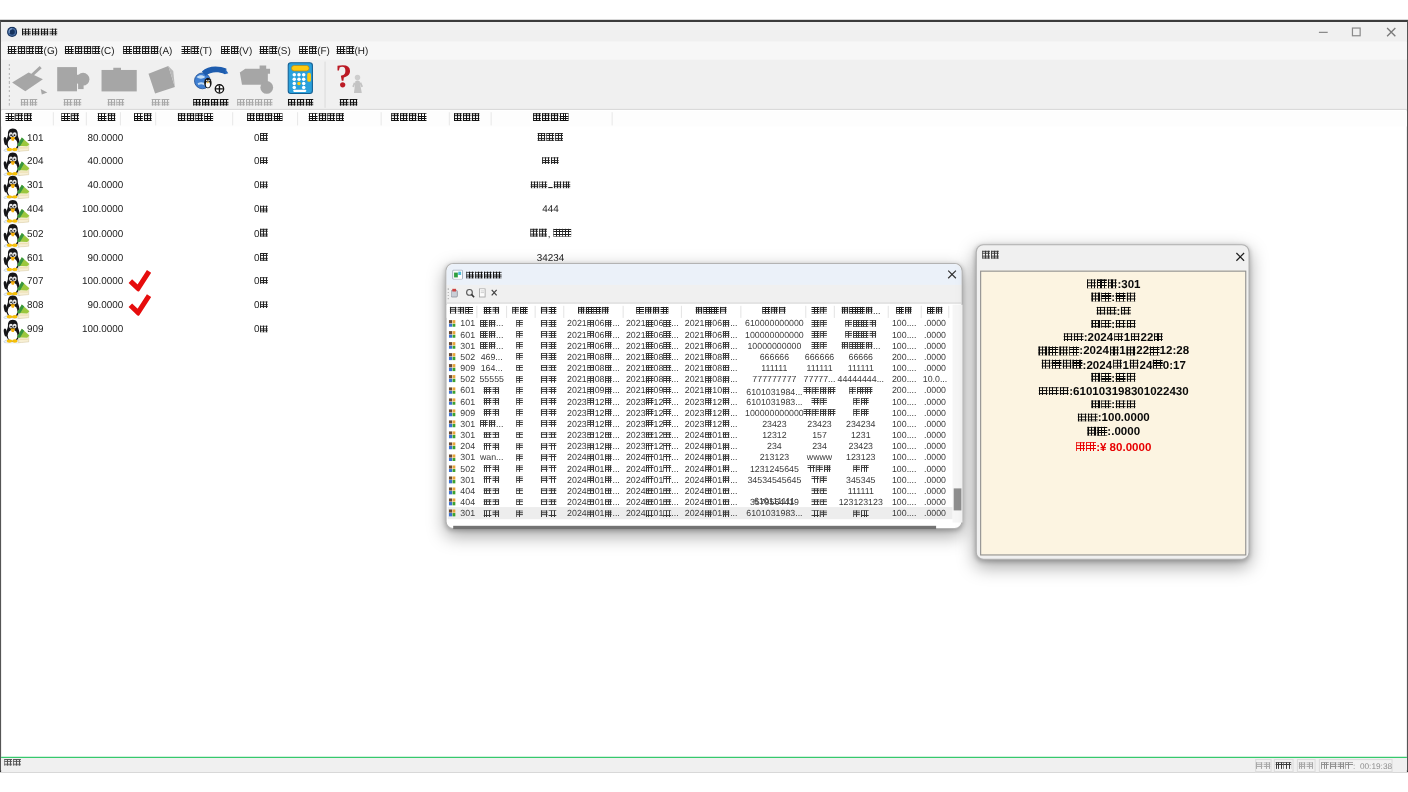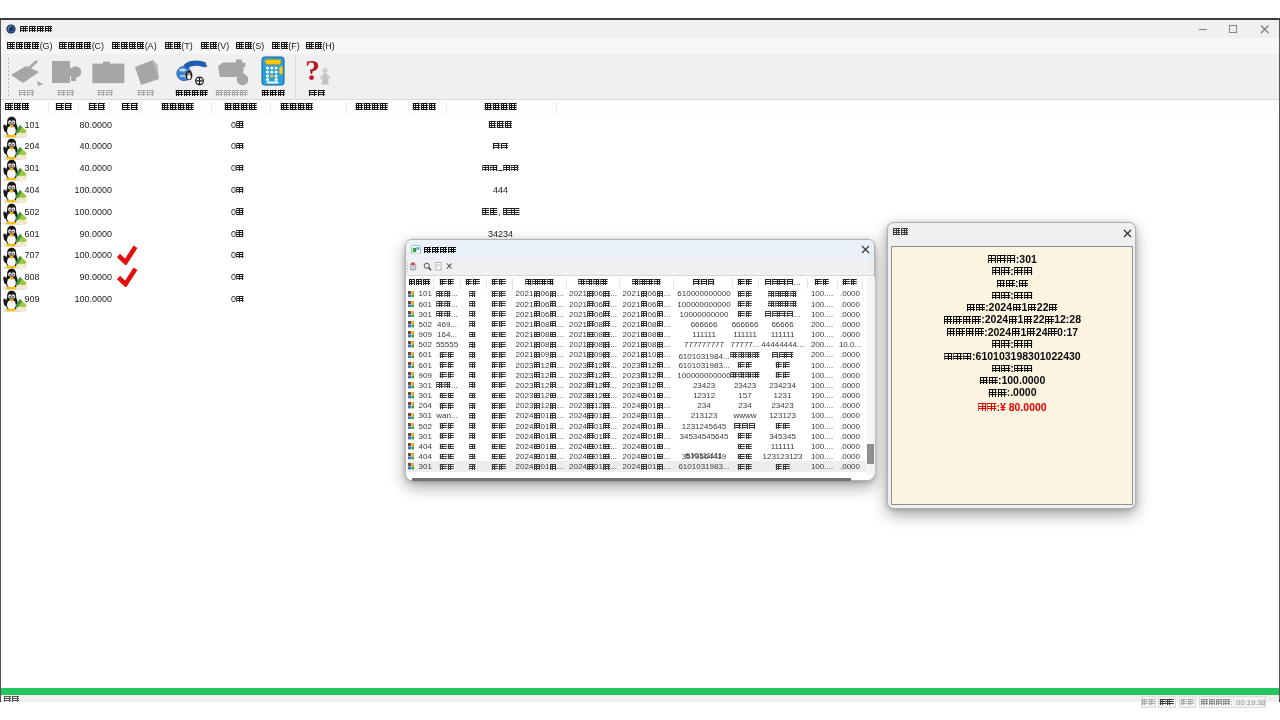--- a/index.html
+++ b/index.html
@@ -215,21 +215,21 @@
 <span class="ab ct" style="left:236.5px;top:252.1px;font-size:9px;color:#222">0<i class="z"></i></span>
 <svg class="ab" style="left:114.7px;top:246.7px" width="22" height="20">
       <path d="M2.5 10.5 L9.5 17.2 L19.5 1.8" fill="none" stroke="#e60d0d" stroke-width="4.6"></path>
     </svg>
 <svg class="ab" style="left:1px;top:270.1px" width="25" height="22" viewBox="0 0 24 21.5">
       <use href="#pg"></use>
     </svg>
 <span class="ab" style="left:23.5px;top:273.9px;font-size:9px;color:#222">909</span>
 <span class="ab" style="right:1167px;top:273.9px;font-size:9px;color:#222">100.0000</span>
 <span class="ab ct" style="left:236.5px;top:273.9px;font-size:9px;color:#222">0<i class="z"></i></span>
-<div class="ab" style="left:0;top:668px;width:1278px;height:13.5px;background:#f0f0f0;border-top:7px solid #22c55e">
+<div class="ab" style="left:0;top:668px;width:1278px;height:13.5px;background:#f0f0f0;border-top:1px solid #22c55e">
 <span class="ab" style="left:3px;top:-1px;font-size:8.5px;color:#555"><i class="z"></i><i class="z"></i></span>
 <div class="ab" style="left:1140px;top:1px;width:14.5px;height:11.5px;border:1px solid #dcdcdc;background:#f2f2f2"></div>
 <span class="ab ct" style="left:1147.25px;top:2.5px;font-size:8px;color:#a8a8a8;font-weight:normal"><i class="z"></i><i class="z"></i></span>
 <div class="ab" style="left:1156.5px;top:1px;width:18.5px;height:11.5px;border:1px solid #dcdcdc;background:#f2f2f2"></div>
 <span class="ab ct" style="left:1165.75px;top:2.5px;font-size:8px;color:#3a3a3a;font-weight:bold"><i class="z"></i><i class="z"></i></span>
 <div class="ab" style="left:1177.5px;top:1px;width:17.5px;height:11.5px;border:1px solid #dcdcdc;background:#f2f2f2"></div>
 <span class="ab ct" style="left:1186.25px;top:2.5px;font-size:8px;color:#a8a8a8;font-weight:normal"><i class="z"></i><i class="z"></i></span>
 <div class="ab" style="left:1197.5px;top:1px;width:67px;height:11.5px;border:1px solid #dcdcdc;background:#f2f2f2"></div>
 <span class="ab" style="left:1200px;top:2.5px;font-size:8px;color:#8e8e8e;white-space:nowrap"><i class="z"></i><i class="z"></i><i class="z"></i><i class="z"></i><span style="font-size:7.5px">:&nbsp; 00:19:38</span></span>
 </div>

